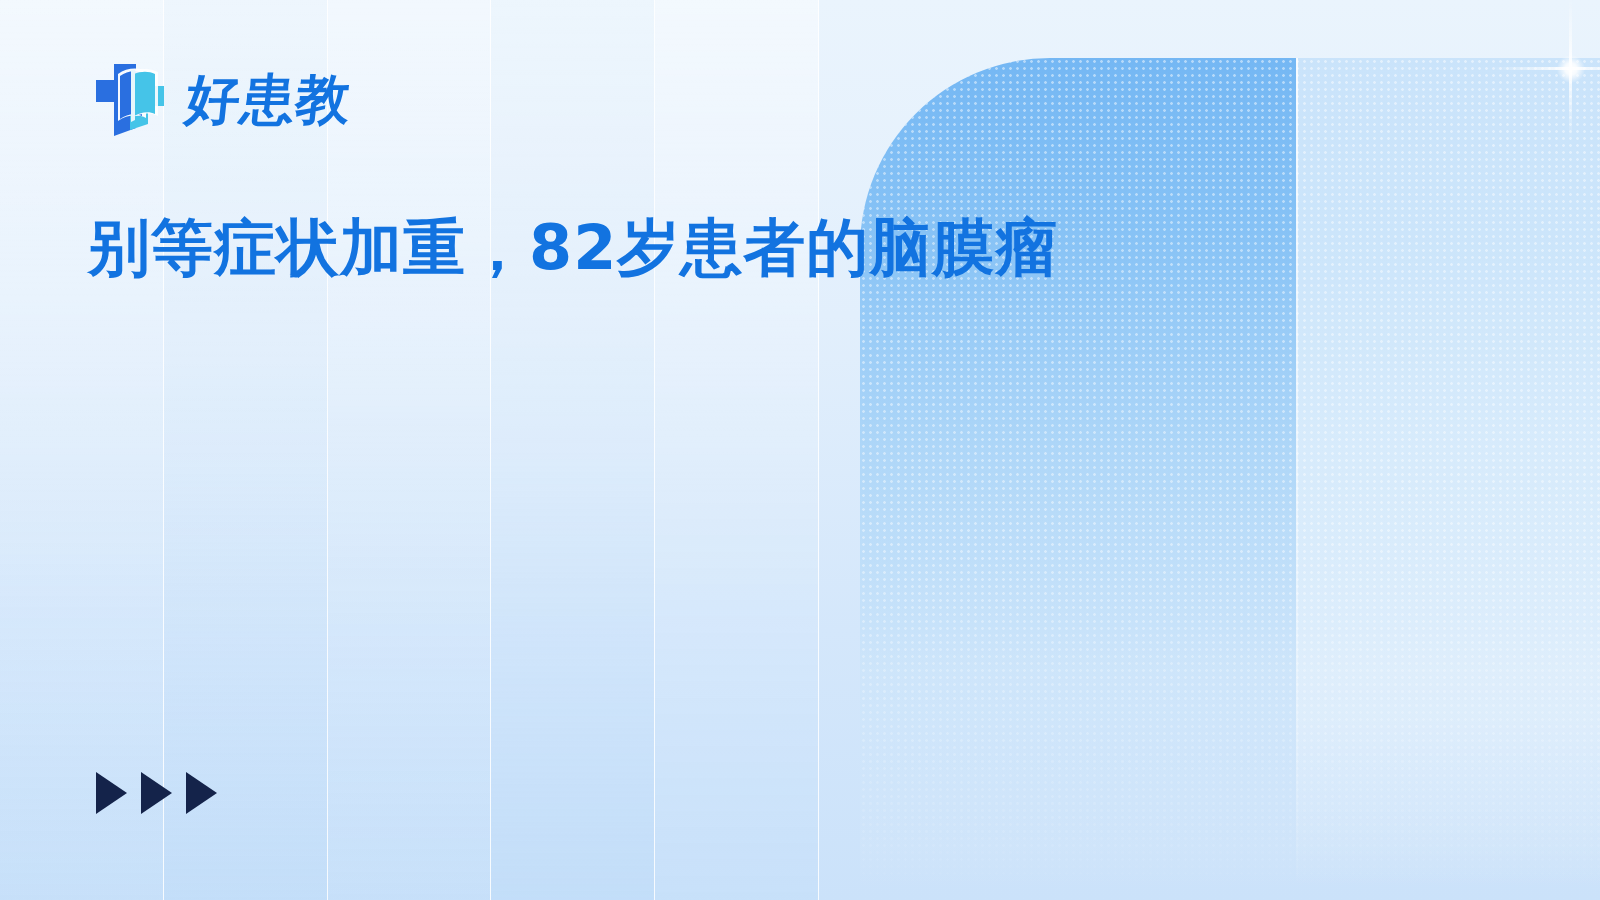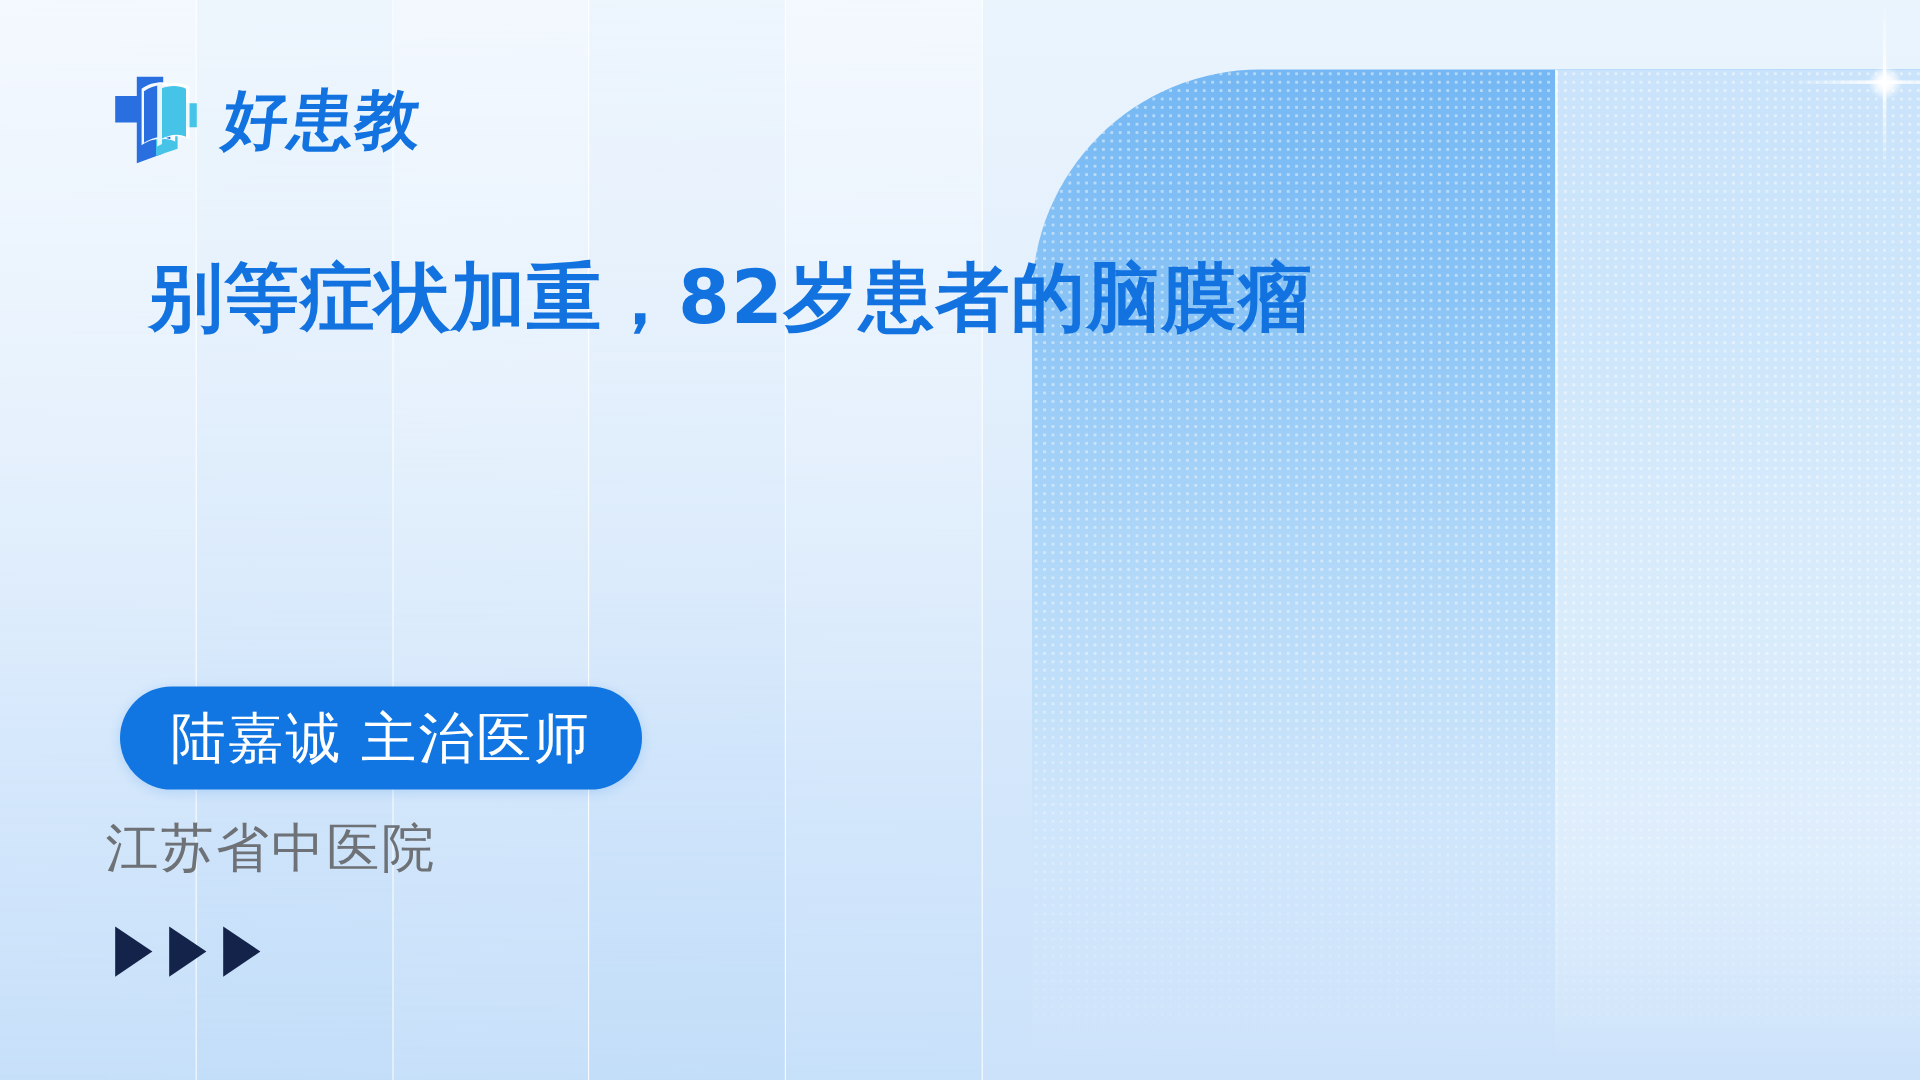--- a/index.html
+++ b/index.html
@@ -140,21 +140,20 @@
     line-height: 1;
     white-space: nowrap;
   }
 
   
   .headline {
     position: absolute;
     left: 88px;
     top: 205px;
     width: 1200px;
-    margin-left: 36px;
   }
   .headline .line {
     font-size: 62px;
     font-weight: 900;
     color: #1273e0;
     line-height: 1.38;
     letter-spacing: 1px;
     white-space: nowrap;
     font-family: "DejaVu Sans", "Liberation Sans", sans-serif;
   }
@@ -246,25 +245,21 @@
       <path d="M44 16 C51 13 59 13 65 16 L65 56 C59 53 51 54 44 58 Z" fill="#45c4e8"></path>
       <path d="M41 12 L45 12 L45 62 L41 64 Z" fill="#e8f6fb"></path>
     </svg>
     <div class="logo-word">好患教</div>
   </div>
 
   <div class="headline">
     <div class="line">别等症状加重，82岁患者的脑膜瘤</div>
   </div>
 
-  <div class="badge">
-    <span class="badge-text">陆嘉诚 主治医师</span>
-  </div>
-
-  <div class="hospital">江苏省中医院</div>
+
 
   <div class="arrows">
     <div class="arrow-tri"></div>
     <div class="arrow-tri"></div>
     <div class="arrow-tri"></div>
   </div>
 
 </div>
 
 </body></html>

